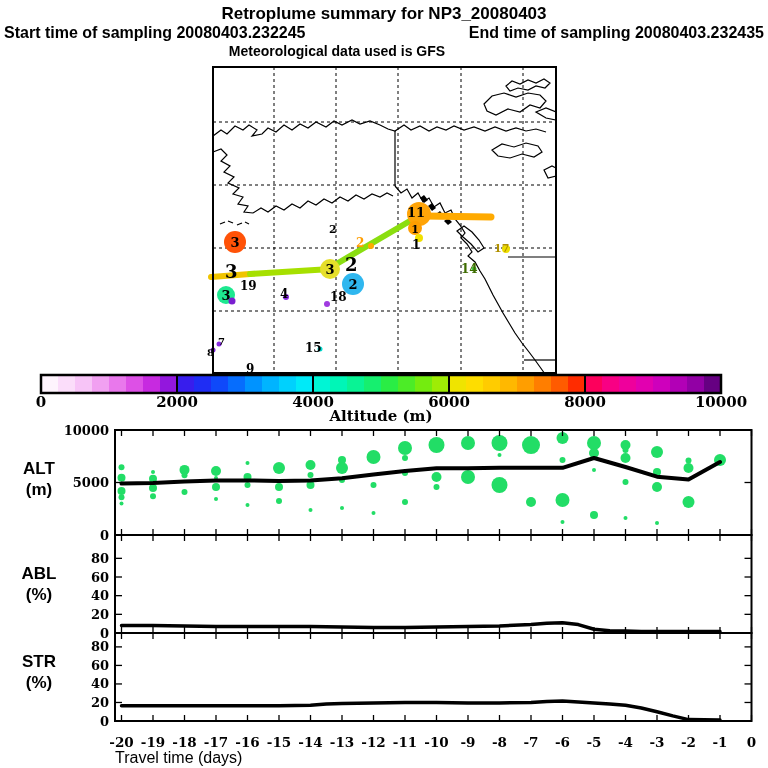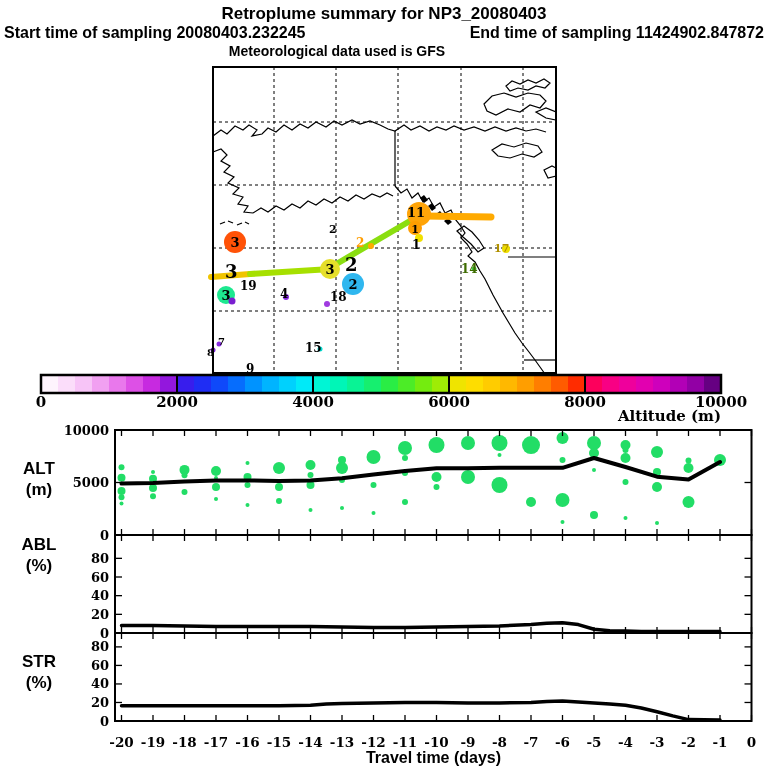--- a/index.html
+++ b/index.html
@@ -5,24 +5,24 @@
   html,body{margin:0;padding:0;background:#fff;}
   .page{position:relative;width:768px;height:768px;background:#fff;overflow:hidden;
         font-family:"Liberation Sans",sans-serif;color:#000;}
   #fig{position:absolute;left:0;top:0;}
   .hdr{position:absolute;left:0;width:768px;text-align:center;font-weight:bold;white-space:nowrap;}
   .hdr1{top:4px;font-size:17px;}
   .hdr2{top:24px;font-size:16px;display:flex;justify-content:space-between;padding:0 4px 0 4px;box-sizing:border-box;}
   .hdr3{top:43px;font-size:14px;left:337px;width:auto;transform:translateX(-50%);text-align:right;}
   .panlab{position:absolute;left:8px;width:62px;text-align:center;font-weight:bold;
           font-size:17px;line-height:21px;letter-spacing:0px;}
-  .cblab{position:absolute;left:41px;top:407px;width:680px;text-align:right;
+  .cblab{position:absolute;left:41px;top:407px;width:680px;text-align:center;
          font-family:"DejaVu Serif",serif;font-weight:bold;font-size:15px;}
-  .xlab{position:absolute;left:115px;top:749px;width:637px;text-align:center;
-        font-weight:bold;font-size:16px;}
+  .xlab{position:absolute;left:115px;top:749px;width:637px;
+        font-weight:normal;font-size:16px;}
 </style>
 </head>
 <body>
 
 <div class="page">
   <svg id="fig" width="768" height="768" viewBox="0 0 768 768">
       <g>
         <line x1="274" y1="67" x2="274" y2="373" stroke="#000" stroke-width="1" stroke-dasharray="3 3"></line>
         <line x1="336" y1="67" x2="336" y2="373" stroke="#000" stroke-width="1" stroke-dasharray="3 3"></line>
         <line x1="398" y1="67" x2="398" y2="373" stroke="#000" stroke-width="1" stroke-dasharray="3 3"></line>
@@ -407,31 +407,31 @@
         <text x="657" y="747" text-anchor="middle" font-family="&quot;DejaVu Serif&quot;,serif" font-weight="bold" font-size="13.5" fill="#000">-3</text>
         <text x="688.5" y="747" text-anchor="middle" font-family="&quot;DejaVu Serif&quot;,serif" font-weight="bold" font-size="13.5" fill="#000">-2</text>
         <text x="720" y="747" text-anchor="middle" font-family="&quot;DejaVu Serif&quot;,serif" font-weight="bold" font-size="13.5" fill="#000">-1</text>
         <text x="751.5" y="747" text-anchor="middle" font-family="&quot;DejaVu Serif&quot;,serif" font-weight="bold" font-size="13.5" fill="#000">0</text>
       </g>
     </svg>
 
   <div class="hdr hdr1">Retroplume summary for NP3_20080403</div>
   <div class="hdr hdr2">
     <span>Start time of sampling 20080403.232245</span>
-    <span>End time of sampling 11424902.847872</span>
+    <span>End time of sampling 20080403.232435</span>
   </div>
   <div class="hdr hdr3">Meteorological data used is GFS</div>
 
   <div class="cblab">Altitude (m)</div>
 
   <div class="panlab" style="top:458px;">
     <div>ALT</div>
     <div>(m)</div>
   </div>
-  <div class="panlab" style="top:534px;">
+  <div class="panlab" style="top:563px;">
     <div>ABL</div>
     <div>(%)</div>
   </div>
   <div class="panlab" style="top:651px;text-align:center;">
     <div>STR</div>
     <div>(%)</div>
   </div>
 
   <div class="xlab">Travel time (days)</div>
 </div>

